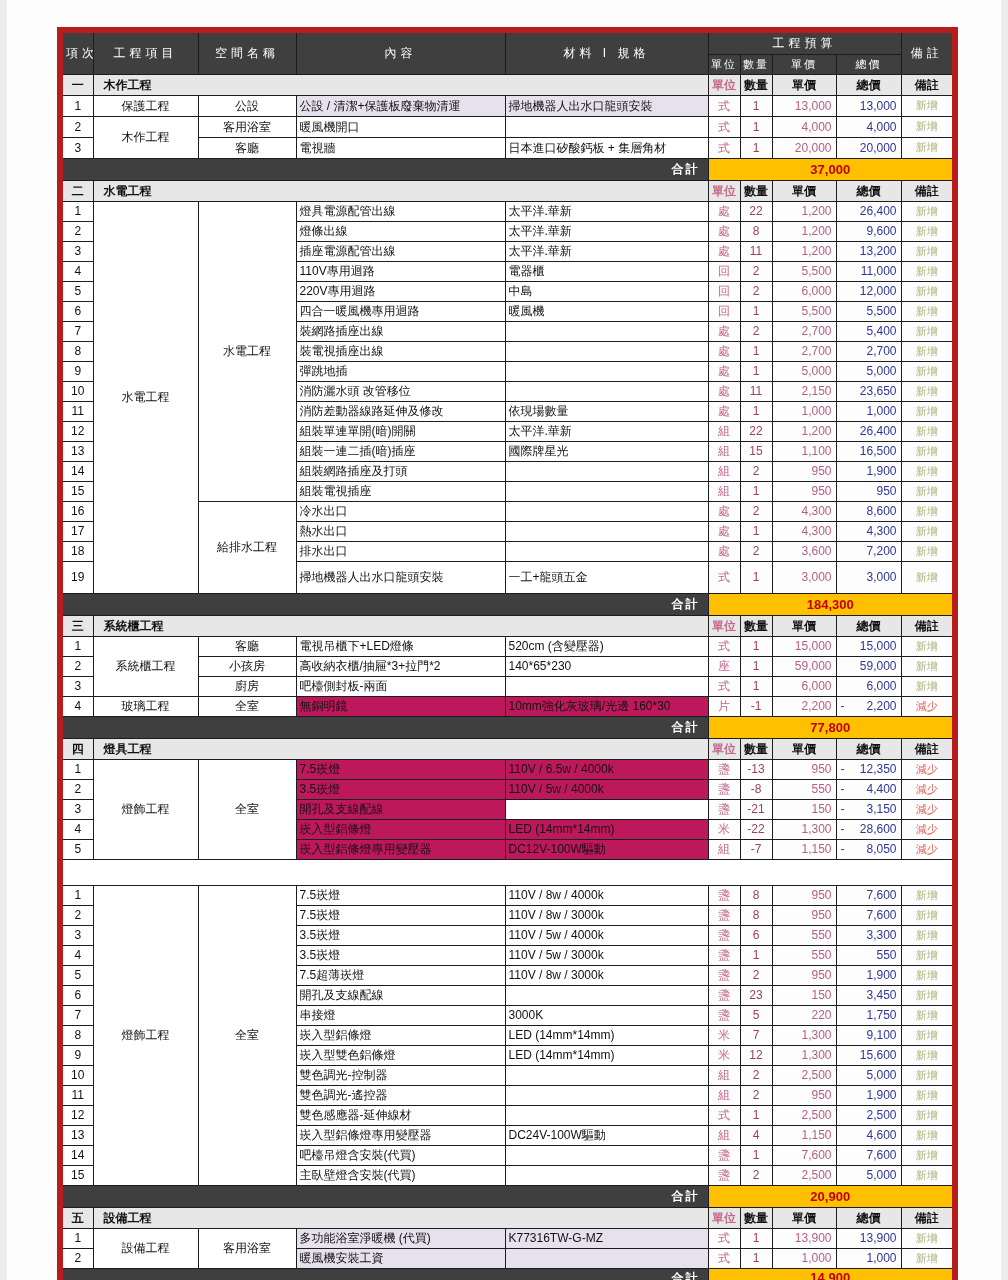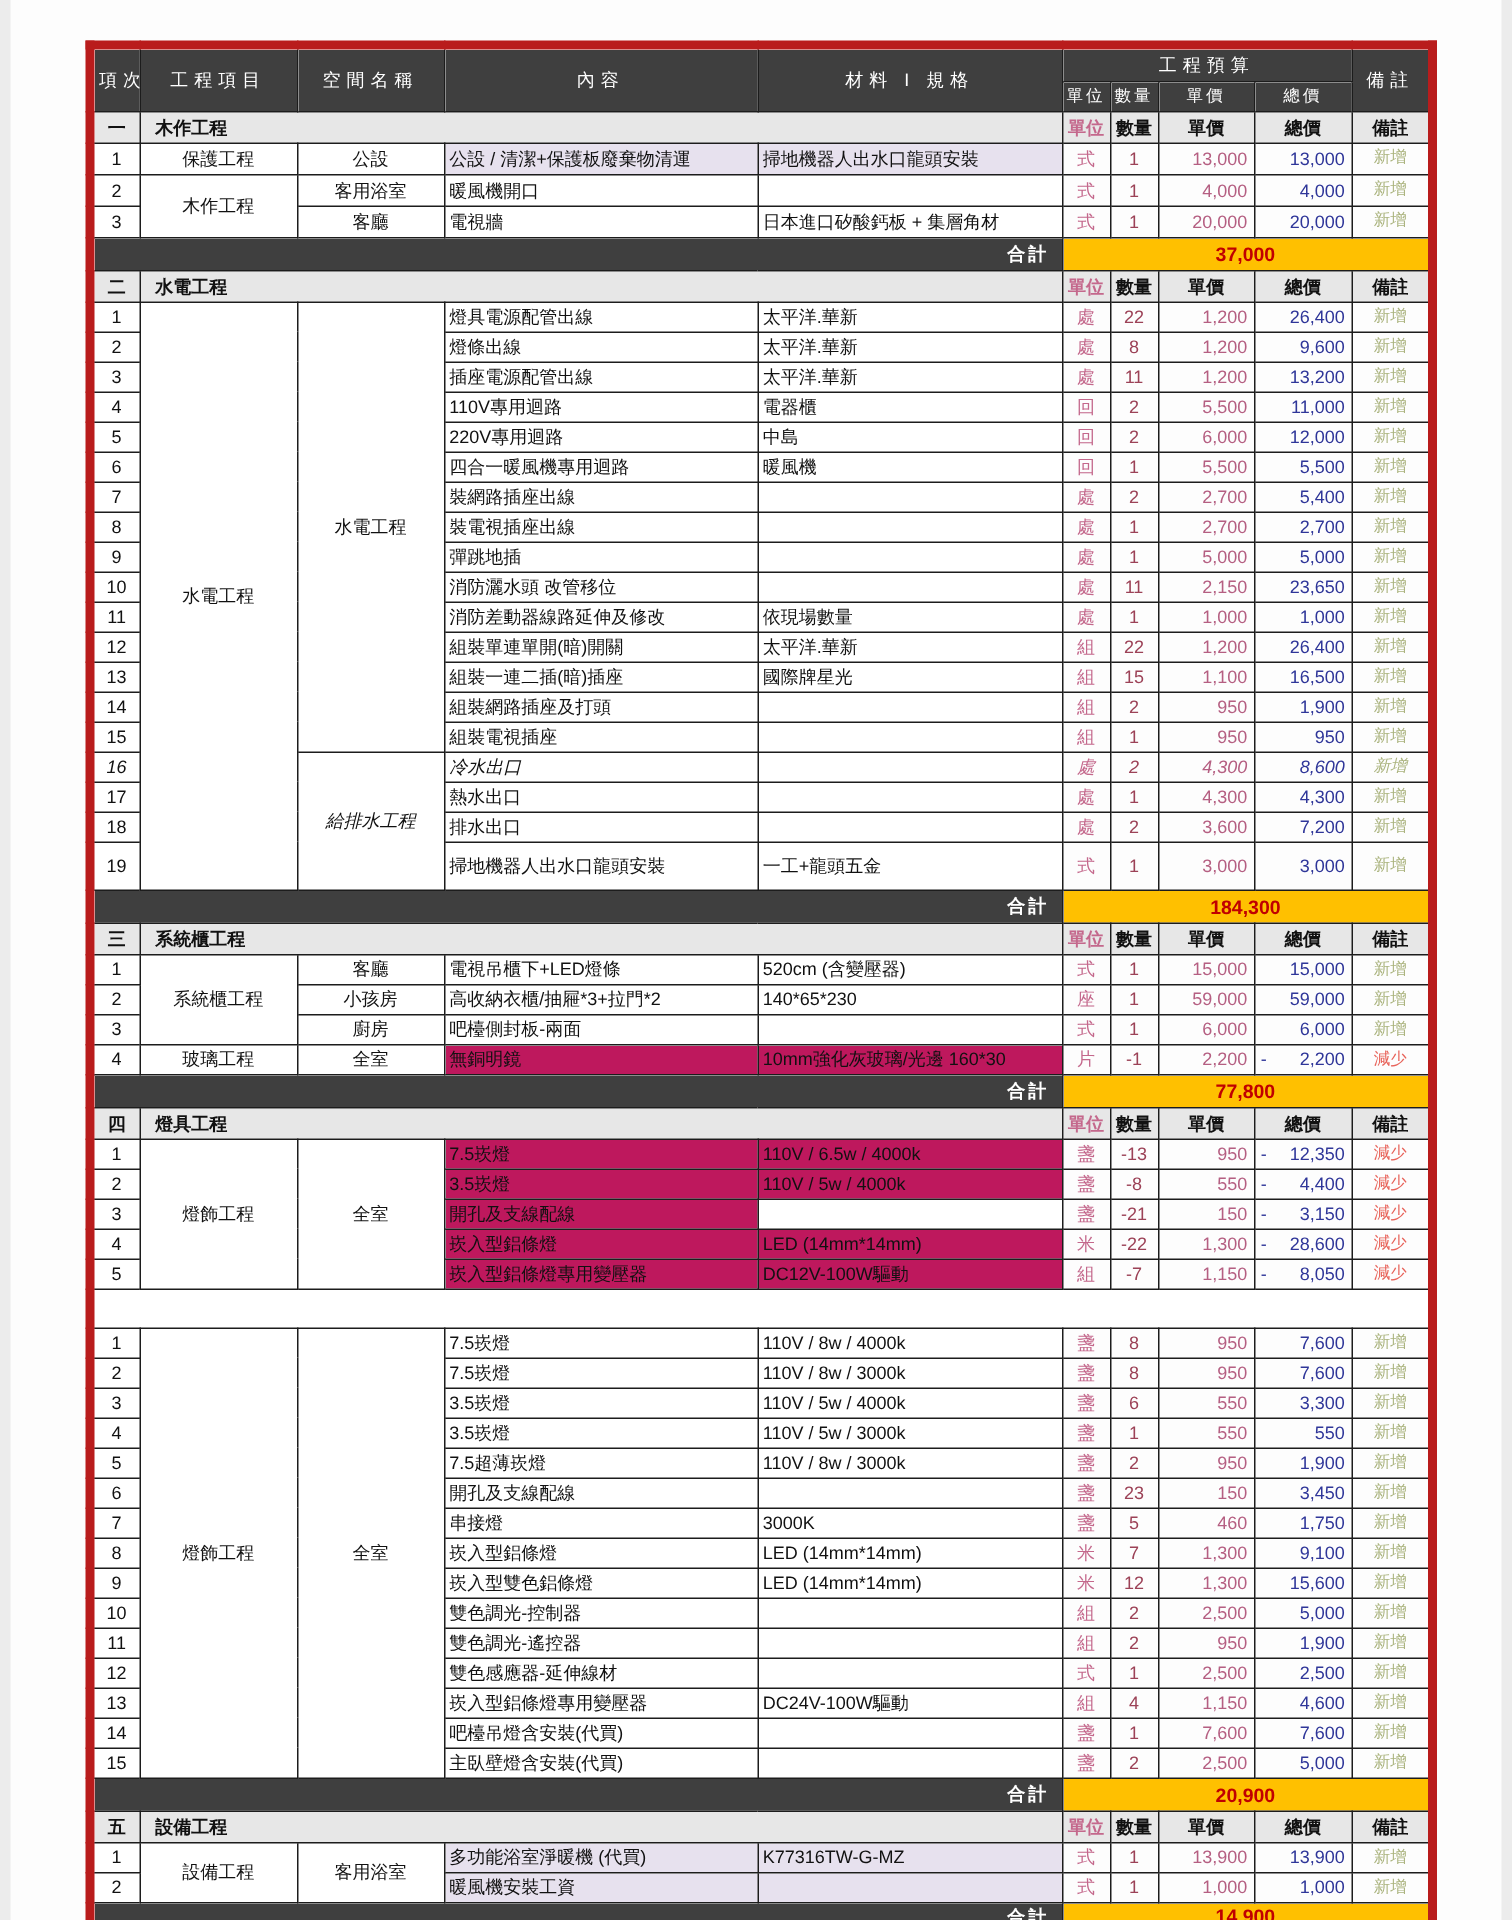--- a/index.html
+++ b/index.html
@@ -298,21 +298,21 @@
       <tr style="height: 20px;">
         <td class="c-no">15</td>
         <td class="c-txt">組裝電視插座</td>
         <td class="c-txt"></td>
         <td class="c-unit">組</td>
         <td class="c-qty">1</td>
         <td class="c-price">950</td>
         <td class="c-total">950</td>
         <td class="c-rem rm-green">新增</td>
       </tr>
-      <tr style="height: 20px; font-style: italic;">
+      <tr style="height: 20px;">
         <td class="c-no">16</td>
         <td class="c-space" rowspan="4">給排水工程</td>
         <td class="c-txt">冷水出口</td>
         <td class="c-txt"></td>
         <td class="c-unit">處</td>
         <td class="c-qty">2</td>
         <td class="c-price">4,300</td>
         <td class="c-total">8,600</td>
         <td class="c-rem rm-green">新增</td>
       </tr>
@@ -568,21 +568,21 @@
         <td class="c-price">150</td>
         <td class="c-total">3,450</td>
         <td class="c-rem rm-green">新增</td>
       </tr>
       <tr style="height: 20px;">
         <td class="c-no">7</td>
         <td class="c-txt">串接燈</td>
         <td class="c-txt">3000K</td>
         <td class="c-unit">盞</td>
         <td class="c-qty">5</td>
-        <td class="c-price">460</td>
+        <td class="c-price">220</td>
         <td class="c-total">1,750</td>
         <td class="c-rem rm-green">新增</td>
       </tr>
       <tr style="height: 20px;">
         <td class="c-no">8</td>
         <td class="c-txt">崁入型鋁條燈</td>
         <td class="c-txt">LED (14mm*14mm)</td>
         <td class="c-unit">米</td>
         <td class="c-qty">7</td>
         <td class="c-price">1,300</td>

